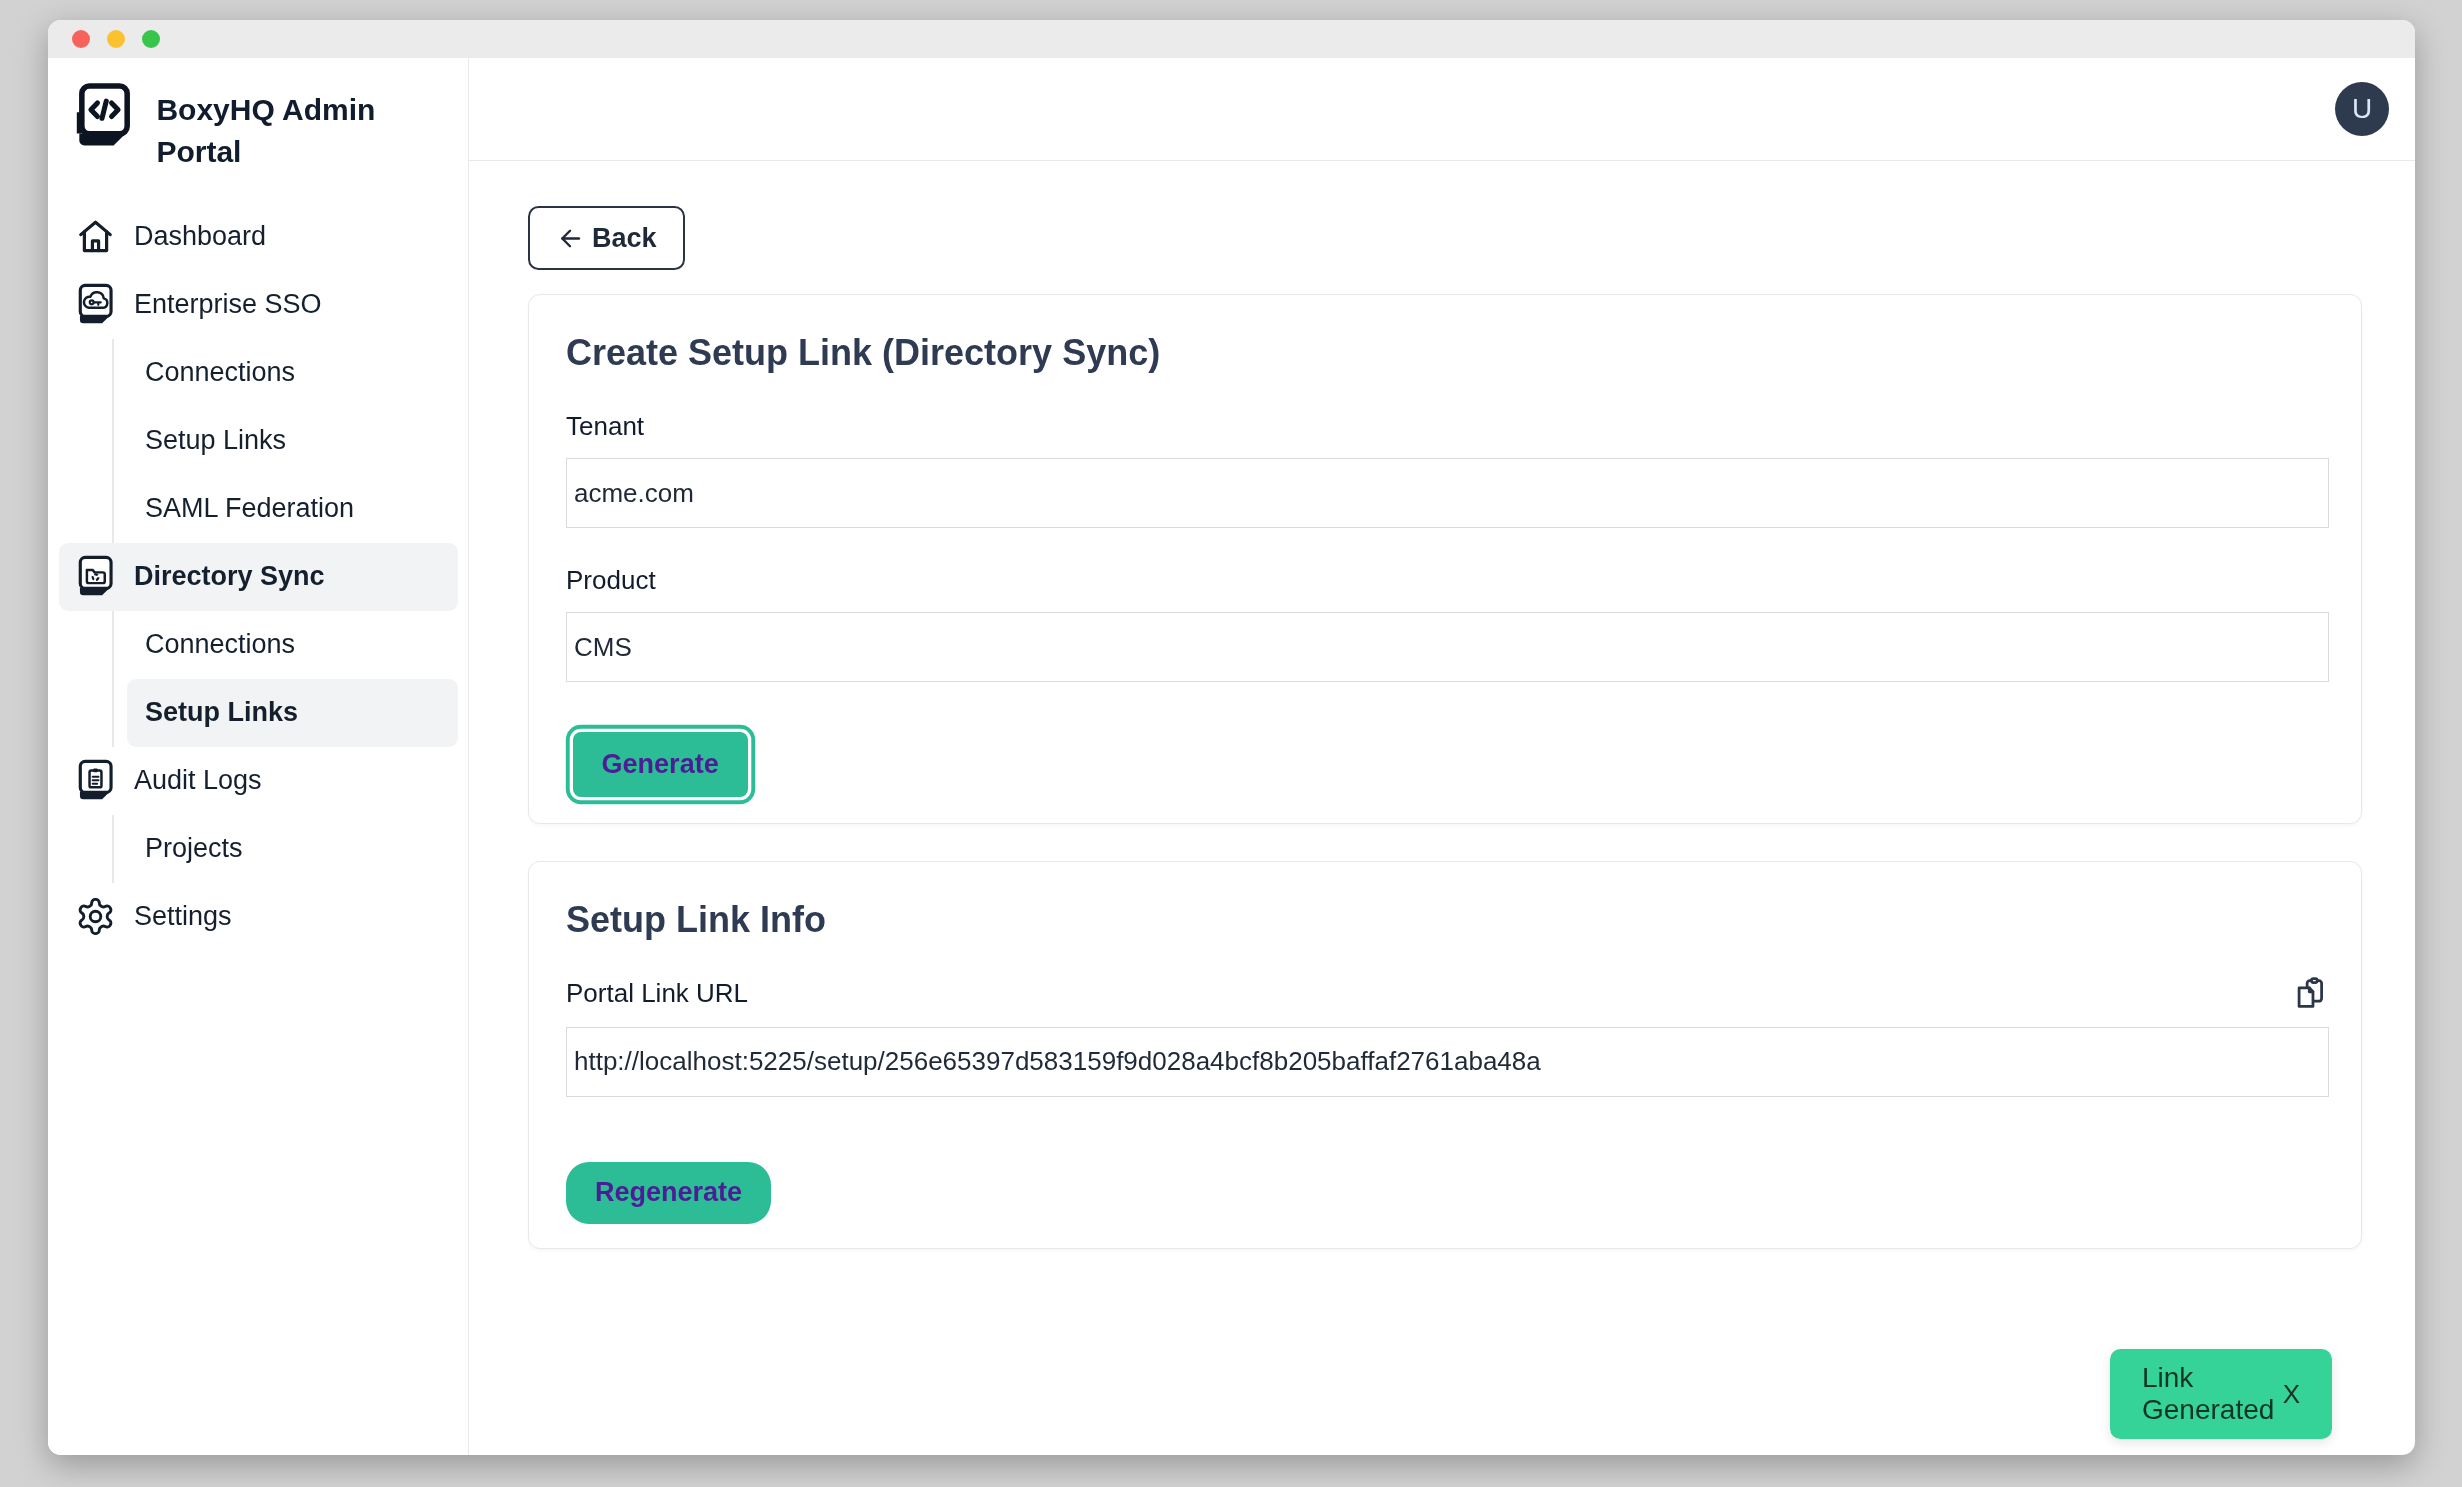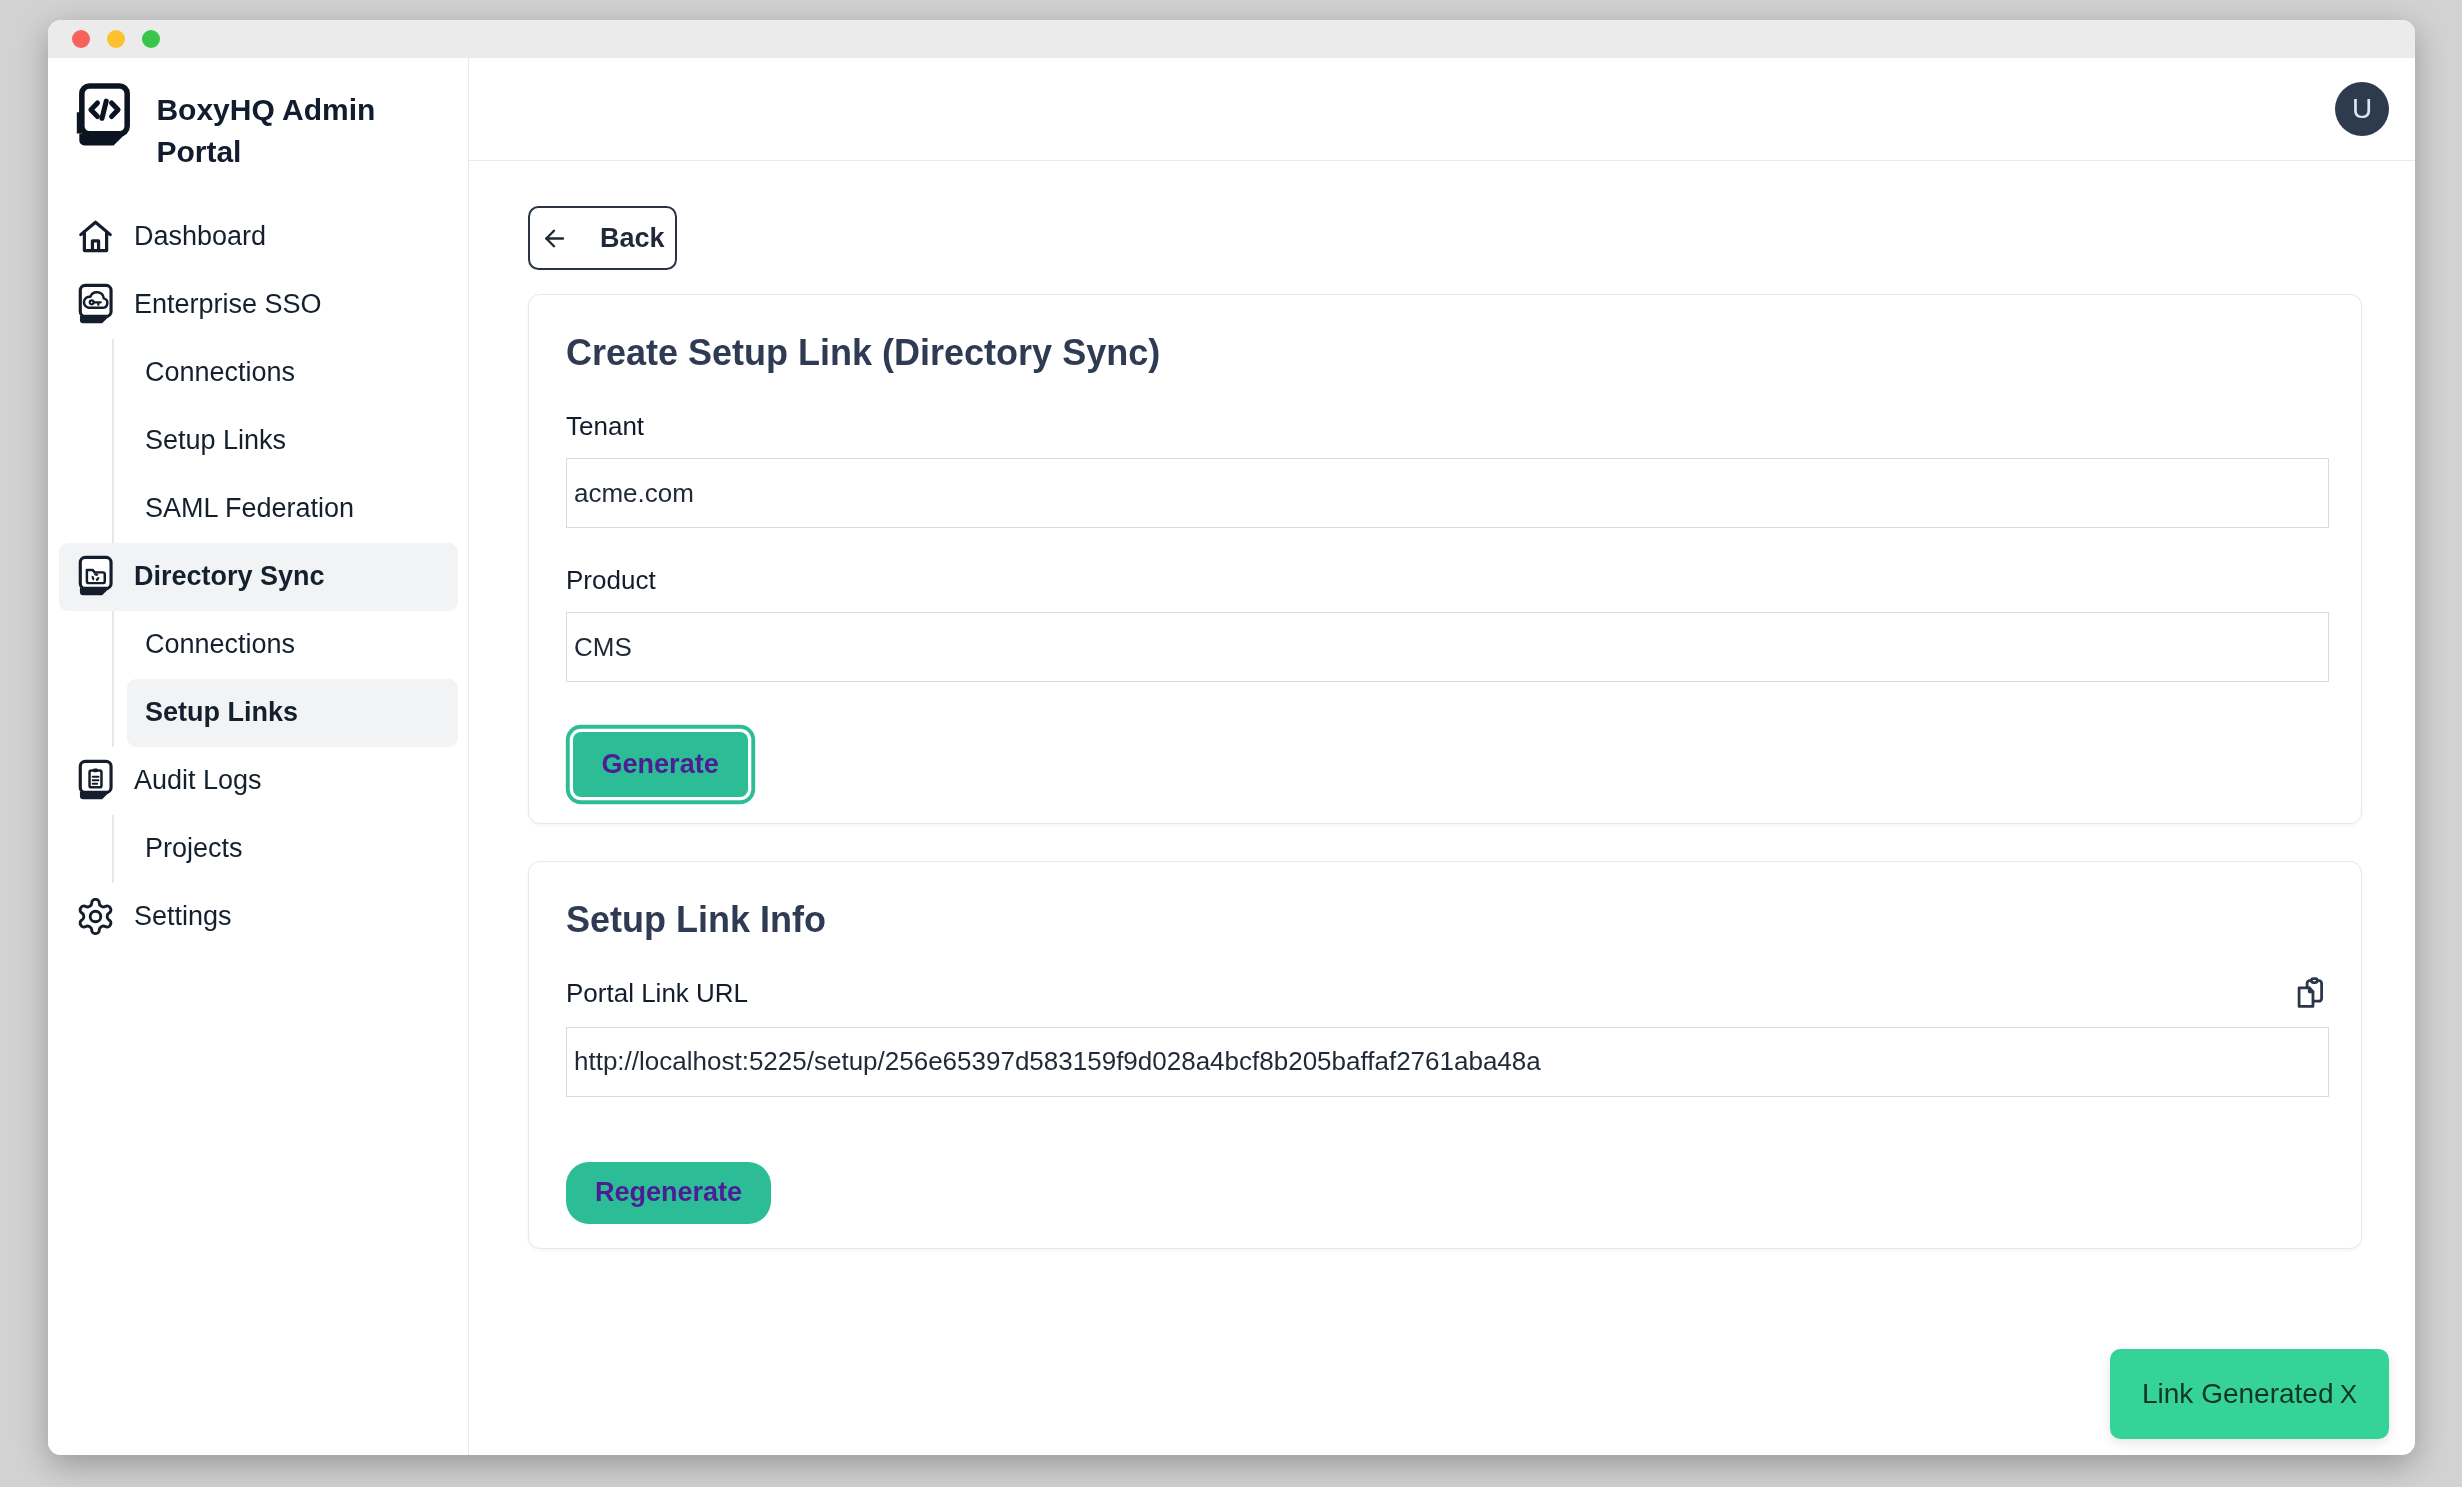--- a/index.html
+++ b/index.html
@@ -57,22 +57,22 @@
     height: 103px; flex: 0 0 auto; border-bottom: 1.3px solid #e8e9ec;
     display: flex; align-items: center; justify-content: flex-end; padding-right: 26px;
   }
   .avatar {
     width: 54px; height: 54px; border-radius: 50%;
     background: #2e3b4f; color: #d8e8f8; font-size: 28px;
     display: flex; align-items: center; justify-content: center; cursor: pointer;
   }
   .content { flex: 1; padding: 45px 53px 0 59px; }
   .back-btn {
-    display: inline-flex; align-items: center; gap: 31px;
-    height: 64px; padding: 0 10px;
+    display: inline-flex; align-items: center; gap: 7px;
+    height: 64px; padding: 0 26px;
     border: 2px solid #2a3342; border-radius: 10.5px; background: #fff;
     font-size: 27px; font-weight: 600; color: #1f2937; cursor: pointer;
     font-family: inherit;
   }
   .back-btn svg { width: 29px; height: 29px; }
   .card {
     border: 1.3px solid #e7e8ea; border-radius: 12px; background: #fff;
     box-shadow: 0 1.3px 3.3px rgba(0,0,0,.035);
     padding: 37px 32px 26px 37px;
   }
@@ -94,21 +94,21 @@
   }
   .btn-generate { margin-top: 50px; margin-left: 6.6px; box-shadow: 0 0 0 3.3px #ffffff, 0 0 0 7.2px var(--primary); }
   .url-row { display: flex; align-items: center; justify-content: space-between; margin-top: 34px; margin-bottom: 14.5px; }
   .copy-btn { background: none; border: none; cursor: pointer; padding: 0; line-height: 0; }
   .copy-btn svg { width: 37px; height: 37px; }
   .btn-regenerate { margin-top: 65px; height: 62px; border-radius: 23px; }
 
   
   .toast {
     position: absolute; left: 2110px; top: 1349px;
-    width: 279px; height: 90px;
+    width: 222px; height: 90px;
     background: var(--toast); border-radius: 10.5px;
     display: flex; align-items: center; justify-content: space-between;
     padding: 0 32px; font-size: 28px; color: #123527;
     box-shadow: 0 4px 12px rgba(0,0,0,.10);
   }
   .toast-close { background: none; border: none; font-family: inherit; font-size: 26px; color: #123527; cursor: pointer; }
   :root { --primary: #2cbd96; --toast: #36d399; }
 </style>
 </head>
 <body>

